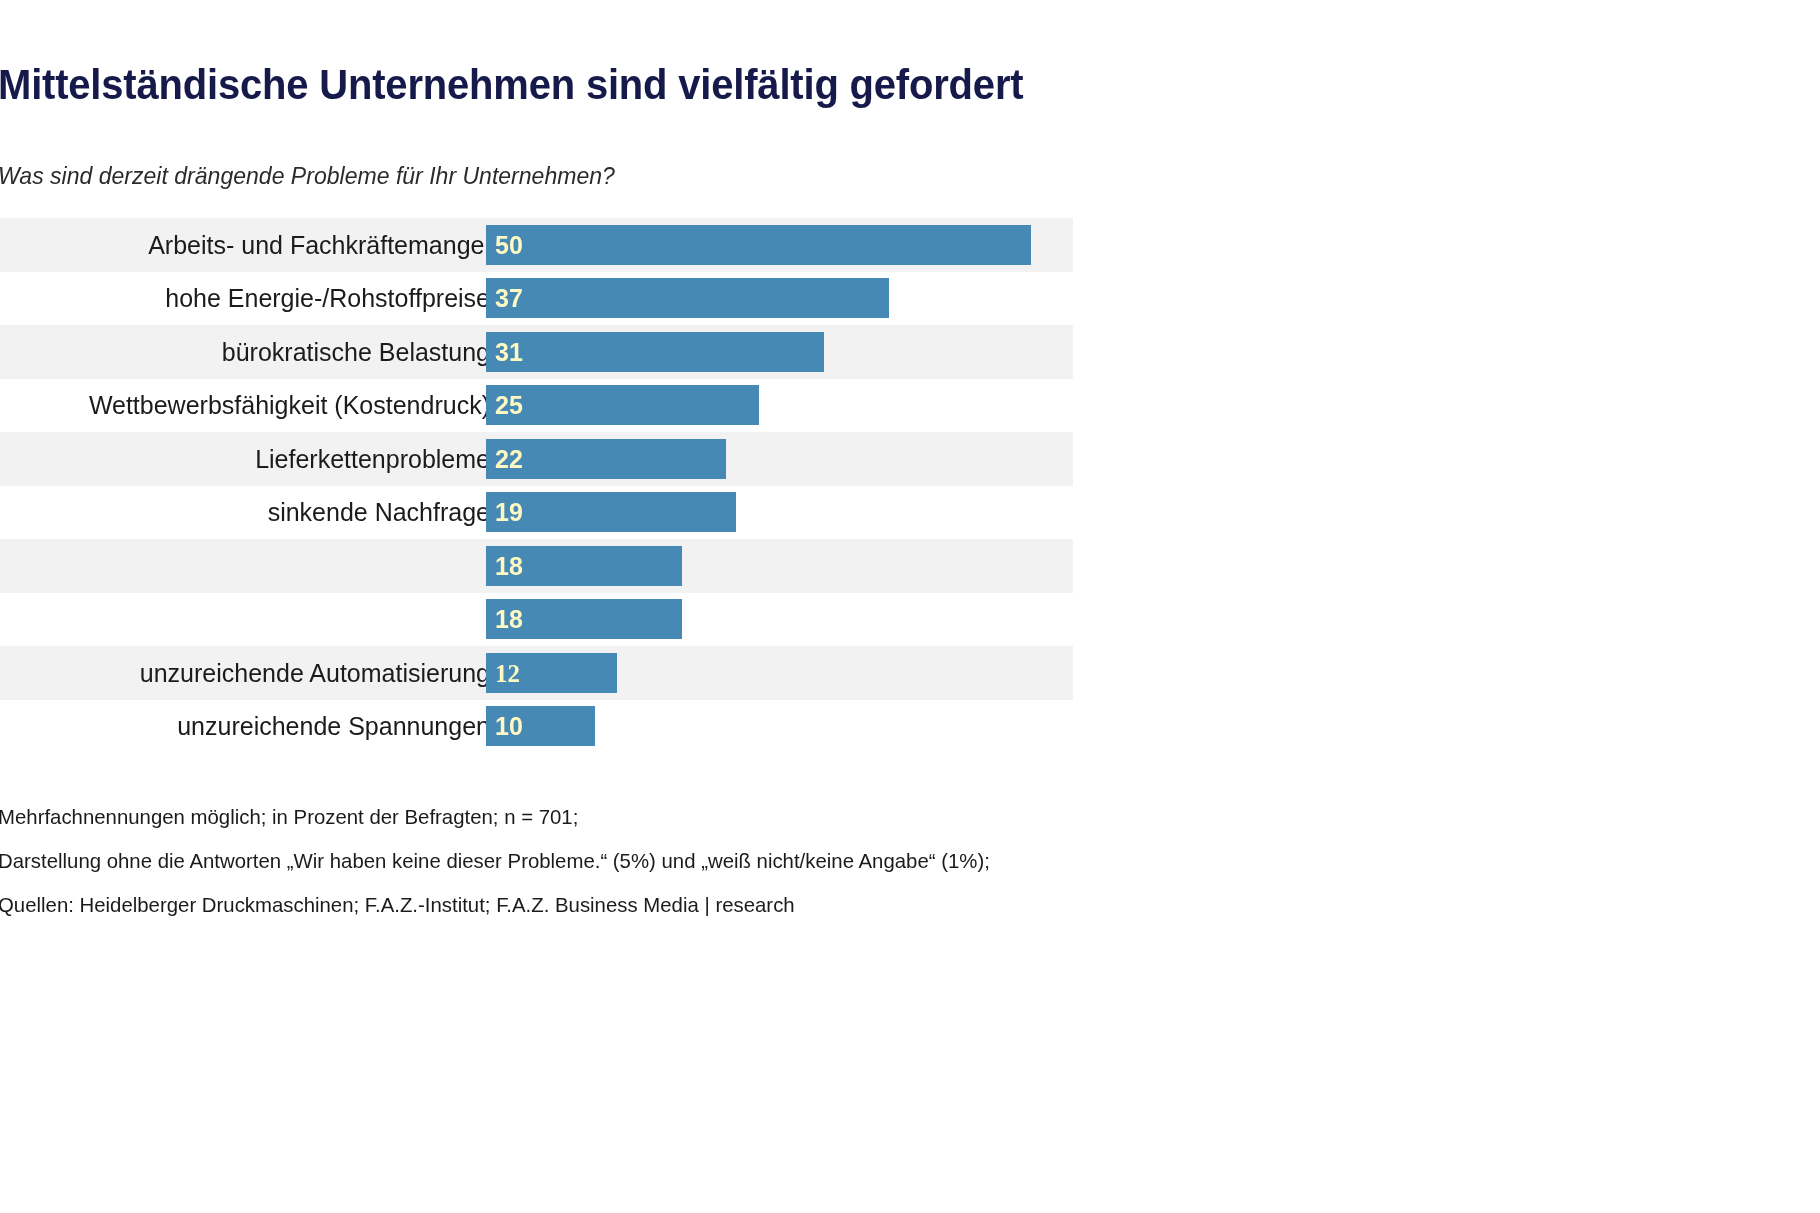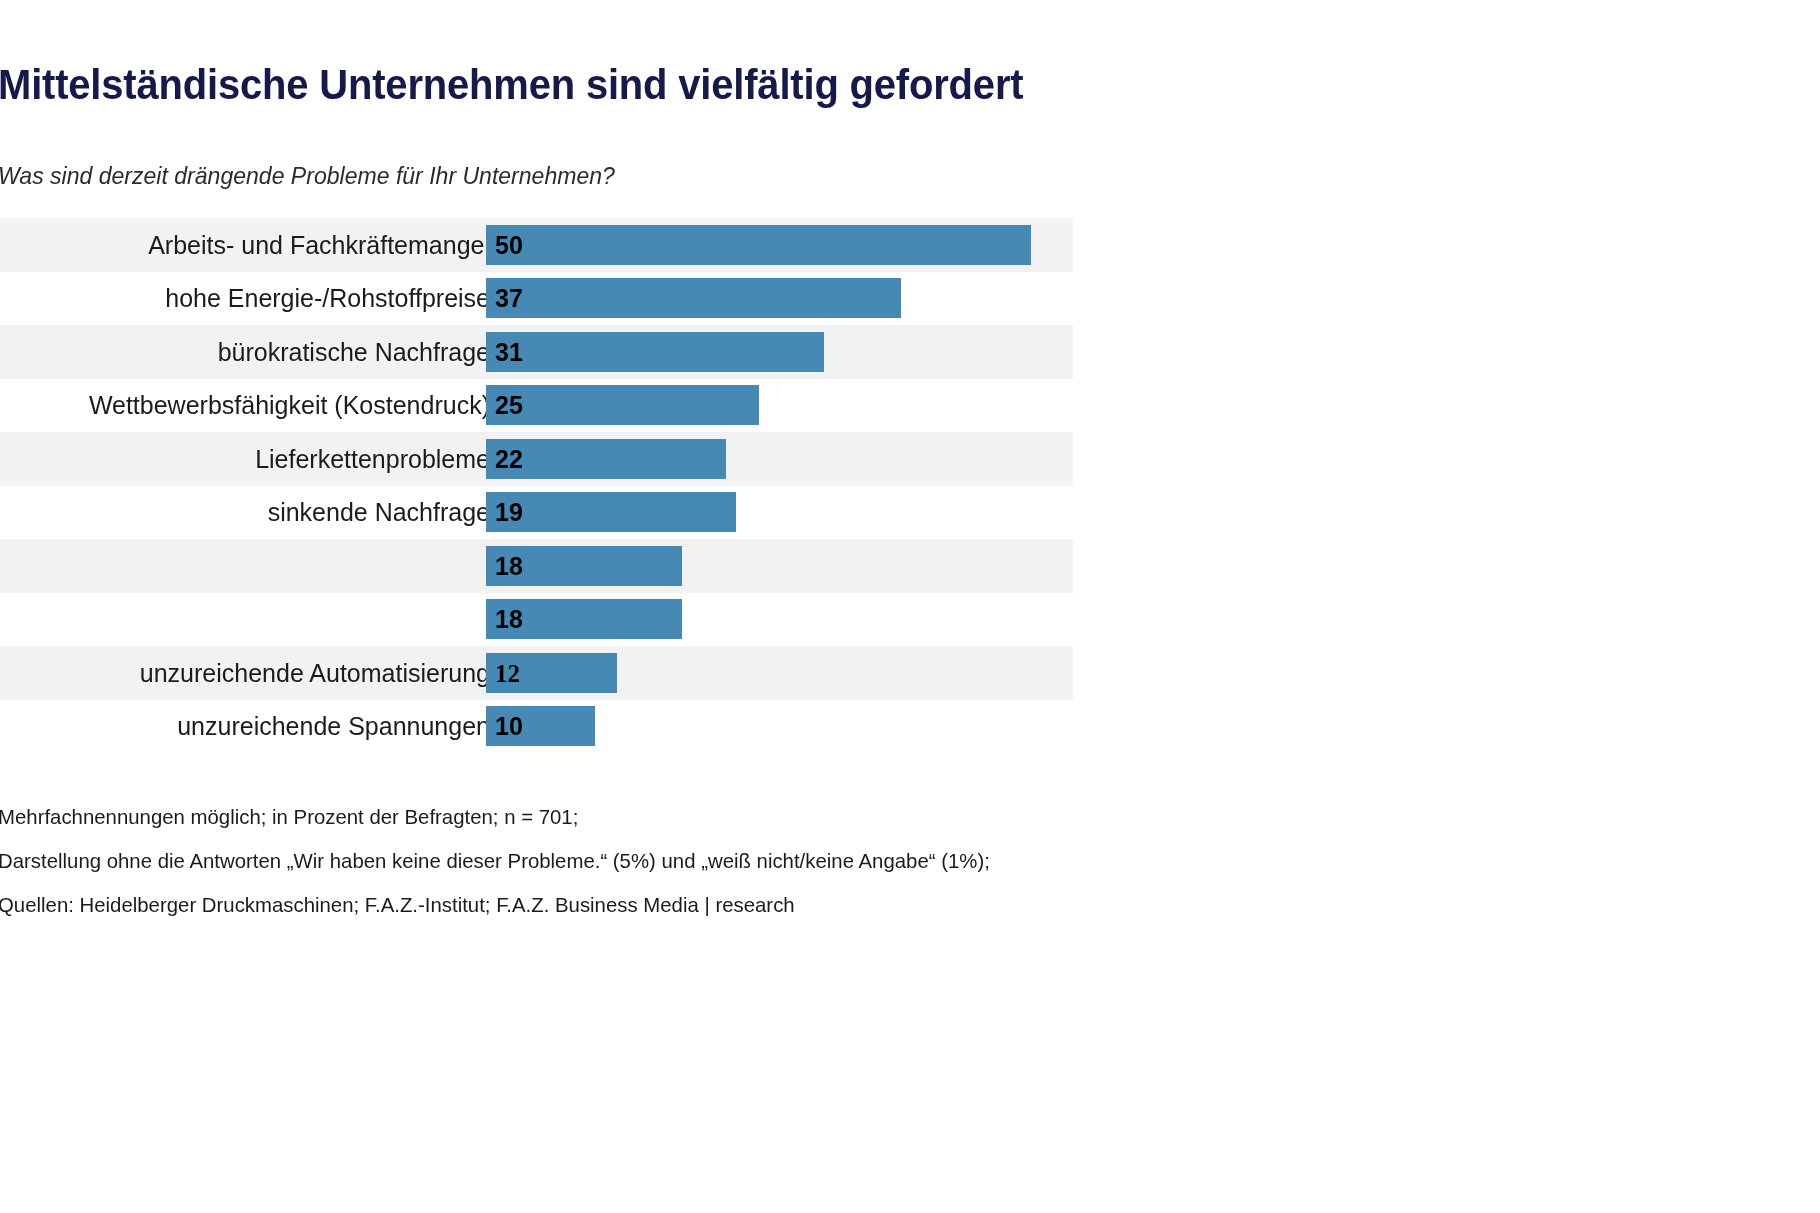--- a/index.html
+++ b/index.html
@@ -71,21 +71,21 @@
   .bar{
     height:40px;
     background:#4589b4;
     position:relative;
   }
   .val{
     position:absolute;
     left:9px;
     top:50%;
     transform:translateY(-50%);
-    color:#000000;
+    color:#fef9c3;
     font-size:25px;
     font-weight:bold;
     line-height:1;
   }
 
   .notes{
     position:absolute;
     left:24px; top:806px;
     width:1400px;
   }
@@ -113,27 +113,27 @@
         <div class="cat">Arbeits- und Fachkräftemangel</div>
         <div class="barwrap">
           <div class="bar" style="width: 545px; background: rgb(69, 137, 180);">
             <span class="val">50</span>
           </div>
         </div>
       </div>
       <div class="row plain">
         <div class="cat">hohe Energie-/Rohstoffpreise</div>
         <div class="barwrap">
-          <div class="bar" style="width: 403.3px; background: rgb(69, 137, 180); padding-left: 12px;">
+          <div class="bar" style="width: 403.3px; background: rgb(69, 137, 180);">
             <span class="val">37</span>
           </div>
         </div>
       </div>
       <div class="row band">
-        <div class="cat">bürokratische Nachfrage</div>
+        <div class="cat">bürokratische Belastung</div>
         <div class="barwrap">
           <div class="bar" style="width: 337.9px; background: rgb(69, 137, 180);">
             <span class="val">31</span>
           </div>
         </div>
       </div>
       <div class="row plain">
         <div class="cat">Wettbewerbsfähigkeit (Kostendruck)</div>
         <div class="barwrap">
           <div class="bar" style="width: 272.5px; background: rgb(69, 137, 180);">

